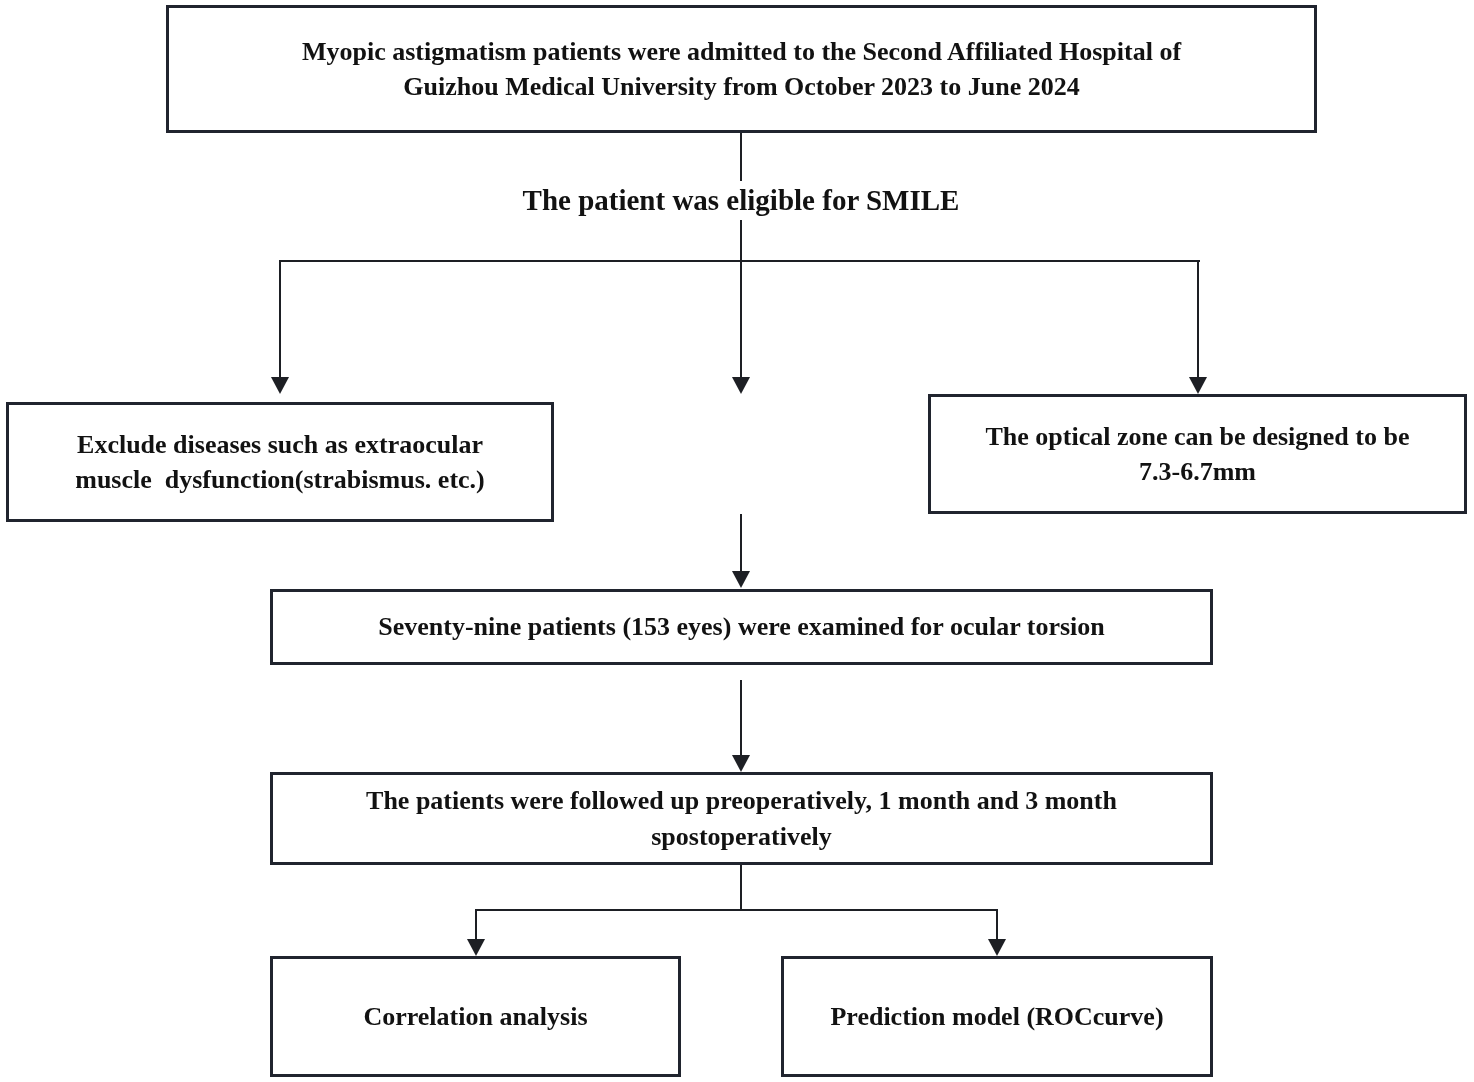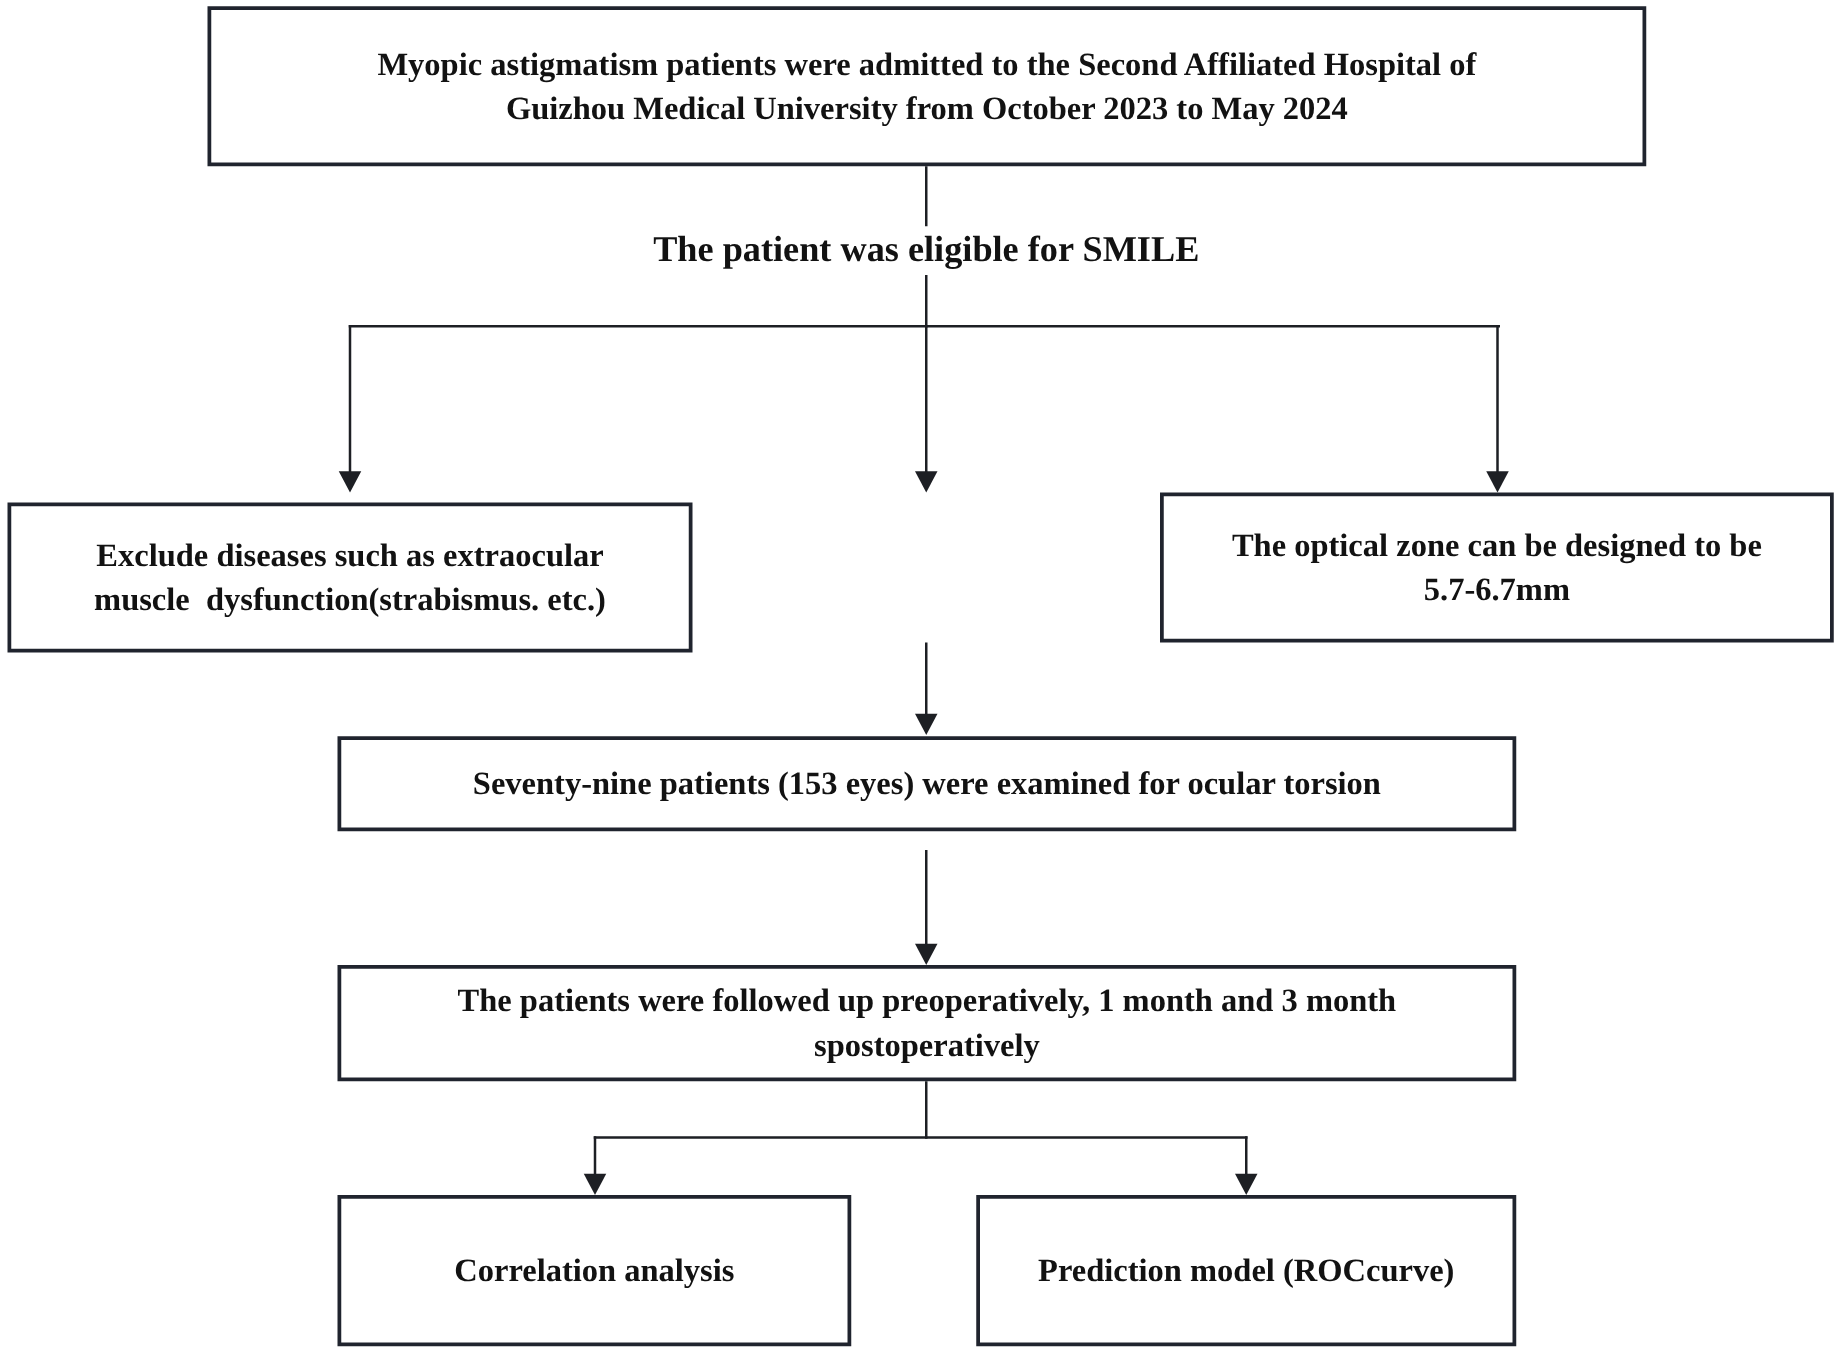--- a/index.html
+++ b/index.html
@@ -90,21 +90,21 @@
   #a-corr     { left: 467px;  top: 939px; }
   #a-pred     { left: 988px;  top: 939px; }
 </style>
 </head>
 <body>
 
 <div id="stage">
 
   <div class="box" id="n-admission">
     <span>Myopic astigmatism patients were admitted to the Second Affiliated Hospital of
-Guizhou Medical University from October 2023 to May 2024</span>
+Guizhou Medical University from October 2023 to June 2024</span>
   </div>
 
   <div class="vline" id="c-top"></div>
 
   <div id="n-eligible">
     <span>The patient was eligible for SMILE</span>
   </div>
 
   <div class="hline" id="c-h1"></div>
   <div class="vline" id="c-left-v"></div>
@@ -113,21 +113,21 @@
   <div class="arrow" id="a-left"></div>
   <div class="arrow" id="a-mid"></div>
   <div class="arrow" id="a-right"></div>
 
   <div class="box" id="n-exclude">
     <span>Exclude diseases such as extraocular
 muscle &nbsp;dysfunction(strabismus. etc.)</span>
   </div>
   <div class="box" id="n-optical">
     <span>The optical zone can be designed to be
-5.7-6.7mm</span>
+7.3-6.7mm</span>
   </div>
 
   <div class="vline" id="c-astig-v"></div>
   <div class="arrow" id="a-examined"></div>
 
   <div class="box" id="n-examined">
     <span>Seventy-nine patients (153 eyes) were examined for ocular torsion</span>
   </div>
 
   <div class="vline" id="c-exam-v"></div>

